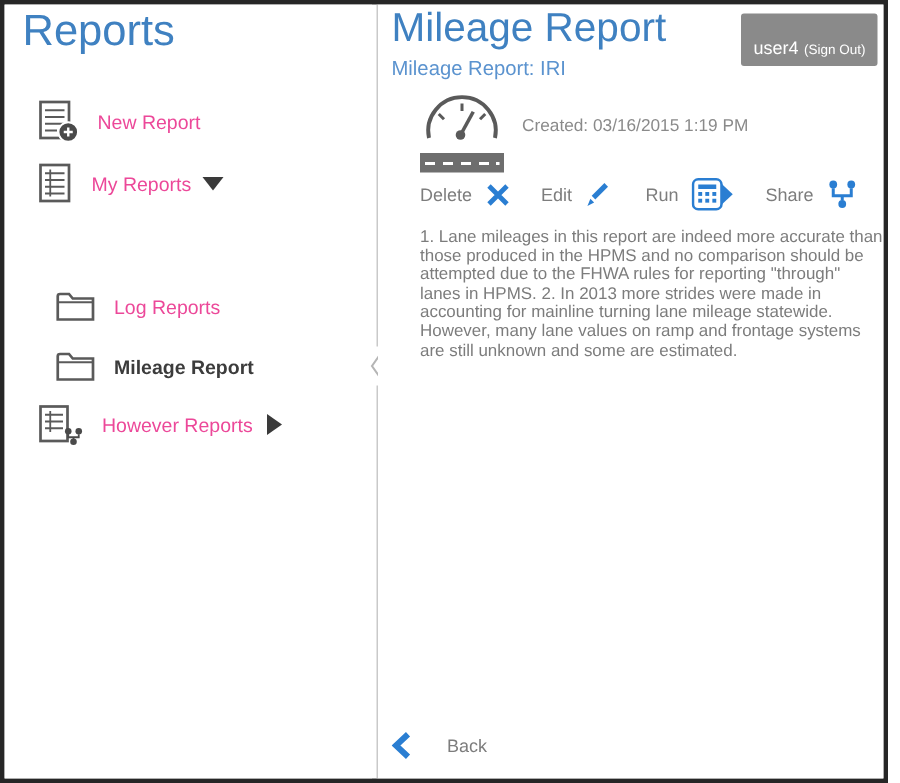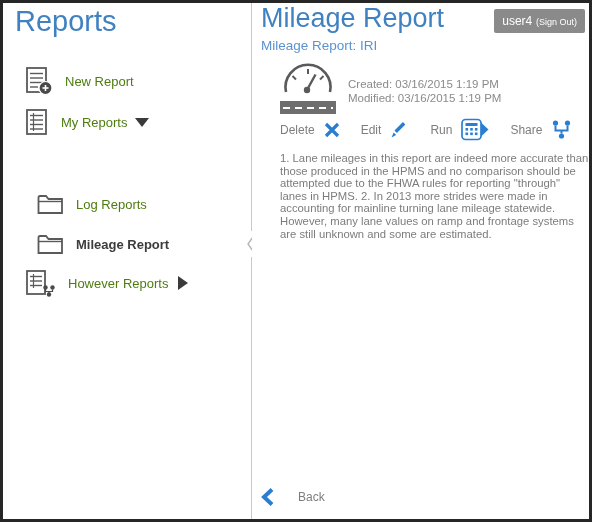--- a/index.html
+++ b/index.html
@@ -2,34 +2,34 @@
 <html><head>
 <meta charset="utf-8">
 <style>
   html,body{margin:0;padding:0;background:#ffffff;font-family:"Liberation Sans","DejaVu Sans",sans-serif;}
   .window{position:relative;width:592px;height:522px;box-sizing:border-box;border:3px solid #262626;background:#ffffff;overflow:hidden;}
 
   
   .sidebar{position:absolute;left:0;top:0;width:245px;height:100%;background:#ffffff;}
   .sidebar-title{position:absolute;left:12px;top:2px;font-size:29px;font-weight:300;color:#3f81c1;letter-spacing:0px;}
   .side-item{position:absolute;display:flex;align-items:center;height:32px;cursor:pointer;}
-  .side-item .lbl{font-size:13px;color:#4d7c0f;margin-left:12px;white-space:nowrap;}
+  .side-item .lbl{font-size:13px;color:#ec4899;margin-left:12px;white-space:nowrap;}
   .side-item.selected .lbl{font-weight:bold;color:#3c3c3c;}
   .tri-down{width:0;height:0;border-left:7px solid transparent;border-right:7px solid transparent;border-top:9px solid #3a3a3a;margin-left:8px;}
   .tri-right{width:0;height:0;border-top:7px solid transparent;border-bottom:7px solid transparent;border-left:10px solid #3a3a3a;margin-left:10px;}
 
   
   .divider{position:absolute;left:248px;top:0;width:1px;height:100%;background:#c9c9c9;}
   .divider-handle{position:absolute;left:240px;top:228px;width:15px;height:26px;background:#ffffff;display:flex;align-items:center;justify-content:center;cursor:pointer;}
 
   
   .main{position:absolute;left:249px;top:0;right:0;height:100%;background:#ffffff;}
   .main-title{position:absolute;left:9px;top:0px;font-size:27px;font-weight:300;color:#3f81c1;white-space:nowrap;}
   .main-subtitle{position:absolute;left:9px;top:35px;font-size:13.5px;font-weight:300;color:#5b93cf;white-space:nowrap;}
-  .user-btn{position:absolute;right:4px;top:6px;background:#8a8a8a;color:#ffffff;border:none;border-radius:2px;padding:4px 8px 5px 8px;cursor:pointer;white-space:nowrap;}
+  .user-btn{position:absolute;right:4px;top:6px;background:#8a8a8a;color:#ffffff;border:none;border-radius:2px;padding:15px 8px 5px 8px;cursor:pointer;white-space:nowrap;}
   .user-btn .uname{font-size:12px;}
   .user-btn .signout{font-size:9px;}
 
   .meta-row{position:absolute;left:28px;top:60px;display:flex;justify-content:center;}
   .meta-icon{width:58px;margin-right:10px;}
   .road{width:56px;height:13px;background:#6e6e6e;position:relative;margin-top:2px;}
   .road .dashes{position:absolute;left:3px;right:3px;top:5.5px;height:2.5px;background:repeating-linear-gradient(90deg,#ffffff 0 7px,transparent 7px 12px);}
   .meta-text{font-size:11.5px;color:#8a8a8a;line-height:14px;padding-top:14px;white-space:nowrap;}
 
   .actions{position:absolute;left:28px;top:115px;display:flex;align-items:center;gap:21px;}
@@ -147,21 +147,20 @@
           <line x1="43.5" y1="13" x2="40" y2="16.5" stroke="#5a5a5a" stroke-width="2"></line>
           <line x1="27" y1="27" x2="35.5" y2="11.5" stroke="#5a5a5a" stroke-width="2.4"></line>
           <circle cx="27" cy="27" r="3.2" fill="#5a5a5a"></circle>
         </svg>
         <div class="road">
             <div class="dashes"></div>
           </div>
       </div>
       <div class="meta-text">
         <div>Created: 03/16/2015 1:19 PM</div>
-        <div>Modified: 03/16/2015 1:19 PM</div>
       </div>
     </div>
 
     <div class="actions">
       <div class="action">
         <span class="lbl">Delete</span>
         <span class="icon">
           <svg width="16" height="16" viewBox="0 0 16 16">
             <path d="M2 2 L14 14 M14 2 L2 14" stroke="#2a7ed2" stroke-width="3.2"></path>
           </svg>

